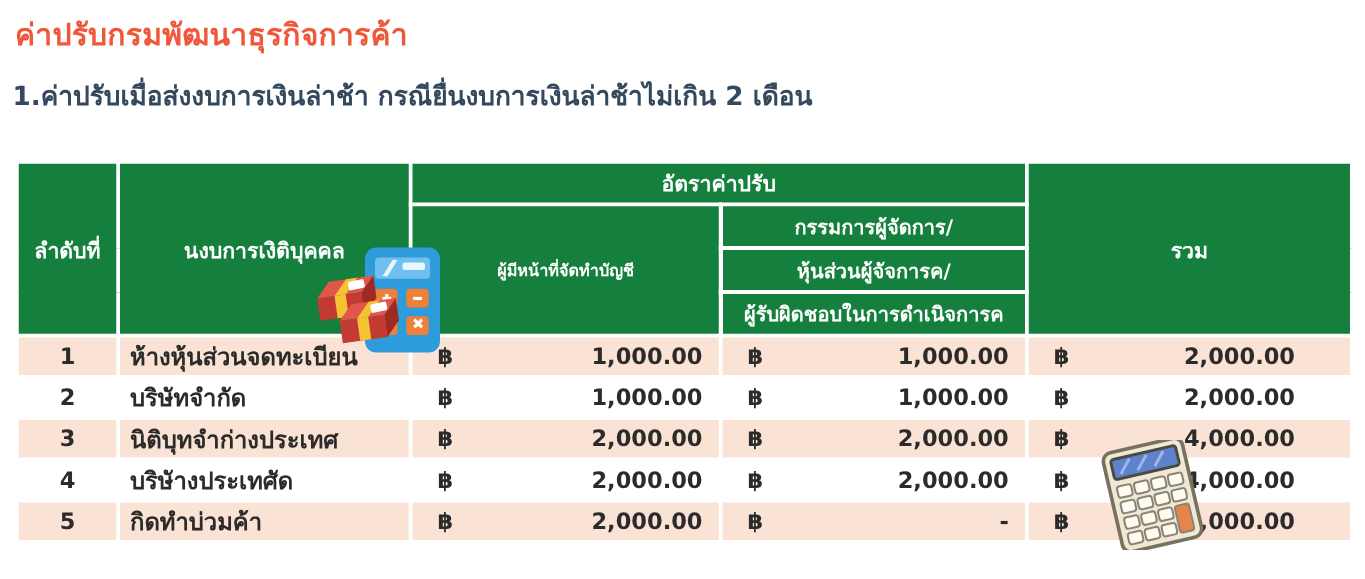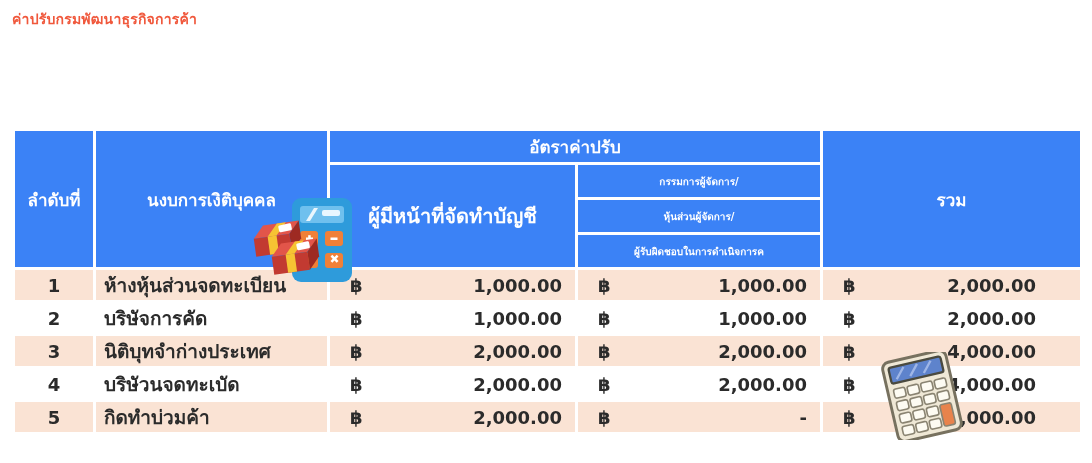--- a/index.html
+++ b/index.html
@@ -6,38 +6,38 @@
   html,body { background:#ffffff; }
   body {
     width:1092px; height:463px;
     font-family:"DejaVu Sans","Liberation Sans",sans-serif;
     overflow:hidden;
   }
   .page { position:relative; width:1092px; height:463px; background:#fff; }
 
   .title {
     position:absolute; left:12px; top:8px;
-    font-size:14px; font-weight:bold; color:#F0583C; letter-spacing:.2px;
+    font-size:24px; font-weight:bold; color:#F0583C; letter-spacing:.2px;
   }
   .subtitle {
     position:absolute; left:10px; top:60px;
     font-size:21px; font-weight:bold; color:#35495E;
   }
 
   .table-wrap { position:absolute; left:12px; top:128px; }
   table { border-collapse:collapse; table-layout:fixed; width:1068px; }
   th, td { border:3px solid #ffffff; }
 
   thead th {
-    background:#3b82f6; color:#ffffff; font-weight:bold;
+    background:#15803d; color:#ffffff; font-weight:bold;
     font-size:17px; text-align:center; vertical-align:middle; padding:2px 4px;
   }
   tr.hr1 th.rate-group { height:28px; }
-  th.sub { height:35px; font-size:10px; padding:0 2px; white-space:nowrap; overflow:hidden; }
-  th.bookkeeper { font-size:20px; }
+  th.sub { height:35px; font-size:16px; padding:0 2px; white-space:nowrap; overflow:hidden; }
+  th.bookkeeper { font-size:13px; }
 
   tbody td {
     height:32px; font-size:18px; font-weight:bold; color:#2B2B2B;
     vertical-align:middle;
   }
   tbody tr.odd td  { background:#FAE3D4; }
   tbody tr.even td { background:#ffffff; }
   td.no { text-align:center; }
   td.entity { padding-left:8px; font-size:19px; white-space:nowrap; }
   .money { display:flex; justify-content:space-between; align-items:center; padding:0 13px 0 20px; }
@@ -47,20 +47,21 @@
   .hdr-icon  { left:246px; top:194px; width:118px; height:98px; }
   .calc-icon { left:876px; top:352px; width:92px;  height:88px; }
   .icon-abs svg { width:100%; height:100%; display:block; }
 </style>
 </head>
 <body>
 
 <div class="page">
 
   <div class="title">ค่าปรับกรมพัฒนาธุรกิจการค้า</div>
+  <div class="subtitle">1.ค่าปรับเมื่อส่งงบการเงินล่าช้า กรณียื่นงบการเงินล่าช้าไม่เกิน 2 เดือน</div>
 
   <div class="table-wrap">
     <table>
       <colgroup>
         <col style="width:81px">
           <col style="width:234px">
           <col style="width:248px">
           <col style="width:245px">
           <col style="width:260px">
       </colgroup>
@@ -69,21 +70,21 @@
           <th rowspan="4">ลำดับที่</th>
           <th rowspan="4">นงบการเงิติบุคคล</th>
           <th colspan="2" class="rate-group">อัตราค่าปรับ</th>
           <th rowspan="4">รวม</th>
         </tr>
         <tr>
           <th rowspan="3" class="bookkeeper">ผู้มีหน้าที่จัดทำบัญชี</th>
           <th class="sub">กรรมการผู้จัดการ/</th>
         </tr>
         <tr>
-          <th class="sub">หุ้นส่วนผู้จัดการ/</th>
+          <th class="sub">หุ้นส่วนผู้จัจการค/</th>
         </tr>
         <tr>
           <th class="sub">ผู้รับผิดชอบในการดำเนิจการค</th>
         </tr>
       </thead>
       <tbody>
 
         <tr class="odd">
           <td class="no">1</td>
           <td class="entity">ห้างหุ้นส่วนจดทะเบียน</td>
@@ -102,21 +103,21 @@
           <td class="total-cell">
               <div class="money">
                 <span>฿</span>
                 <span>2,000.00</span>
               </div>
             </td>
         </tr>
 
         <tr class="even">
           <td class="no">2</td>
-          <td class="entity">บริษัจการคัด</td>
+          <td class="entity">บริษัทจำกัด</td>
           <td>
               <div class="money">
                 <span>฿</span>
                 <span>1,000.00</span>
               </div>
             </td>
           <td>
               <div class="money">
                 <span>฿</span>
                 <span>1,000.00</span>
@@ -148,21 +149,21 @@
           <td class="total-cell">
               <div class="money">
                 <span>฿</span>
                 <span>4,000.00</span>
               </div>
             </td>
         </tr>
 
         <tr class="even">
           <td class="no">4</td>
-          <td class="entity">บริษัวนจดทะเบัด</td>
+          <td class="entity">บริษัางประเทศัด</td>
           <td>
               <div class="money">
                 <span>฿</span>
                 <span>2,000.00</span>
               </div>
             </td>
           <td>
               <div class="money">
                 <span>฿</span>
                 <span>2,000.00</span>

